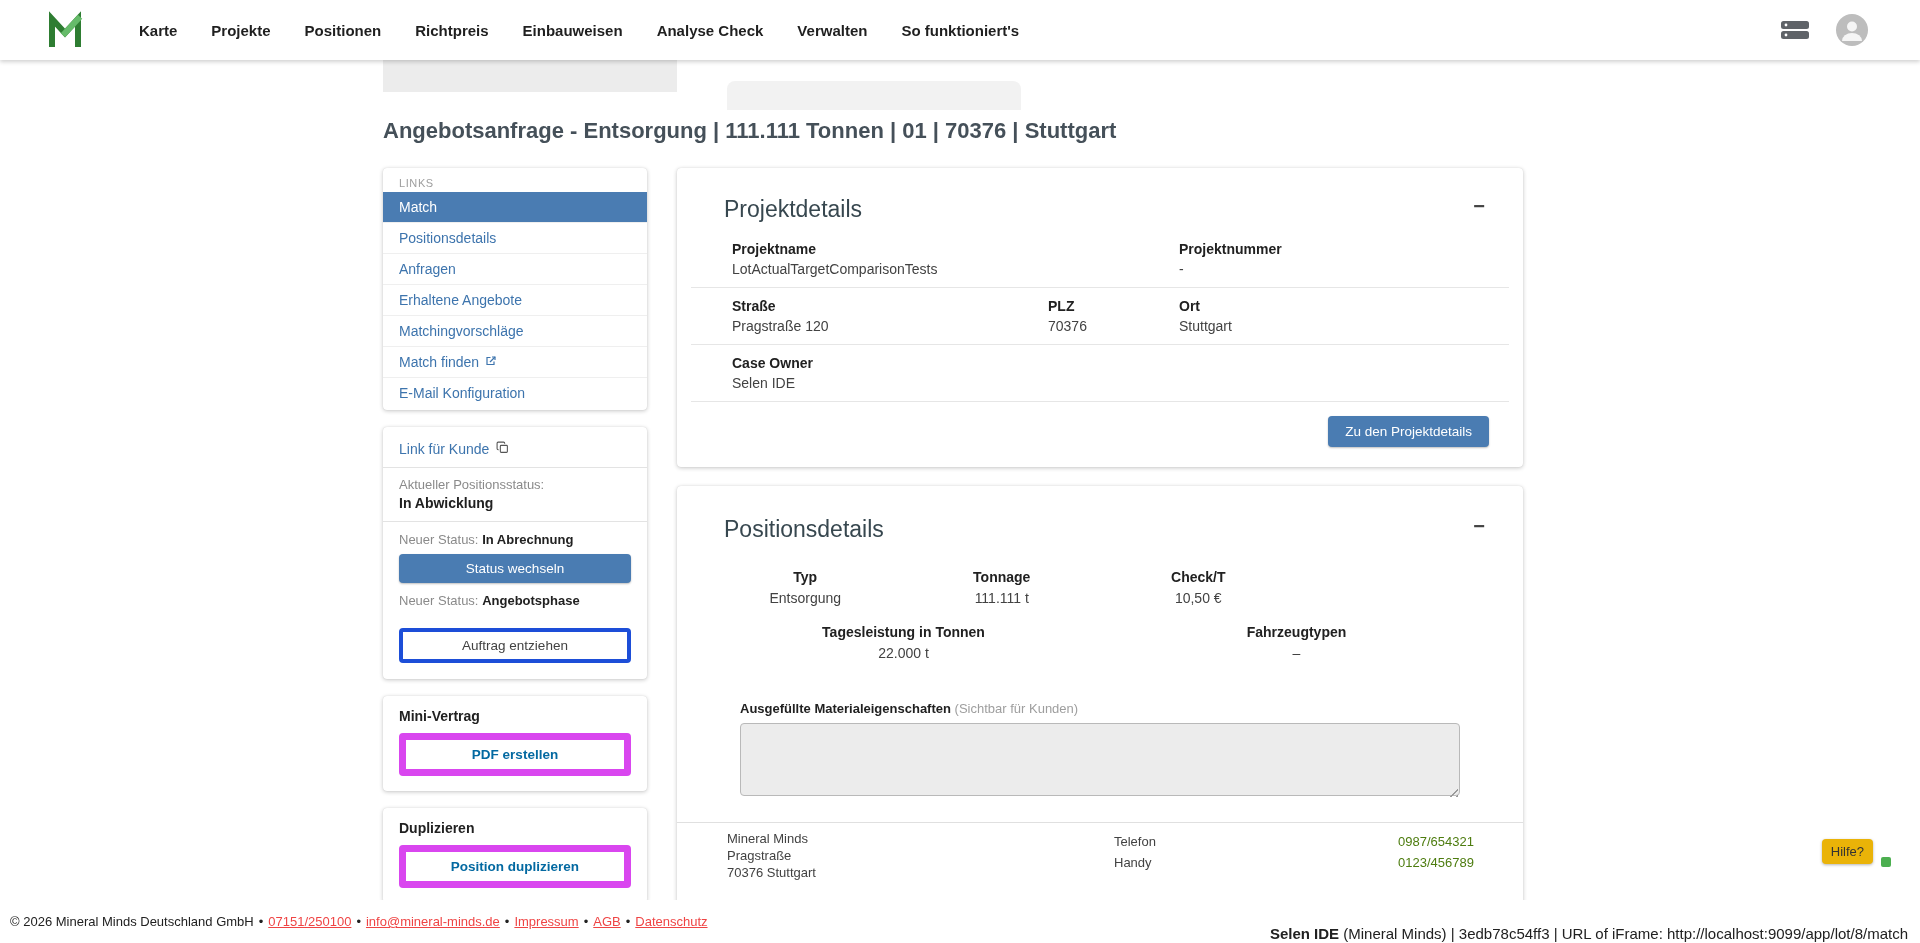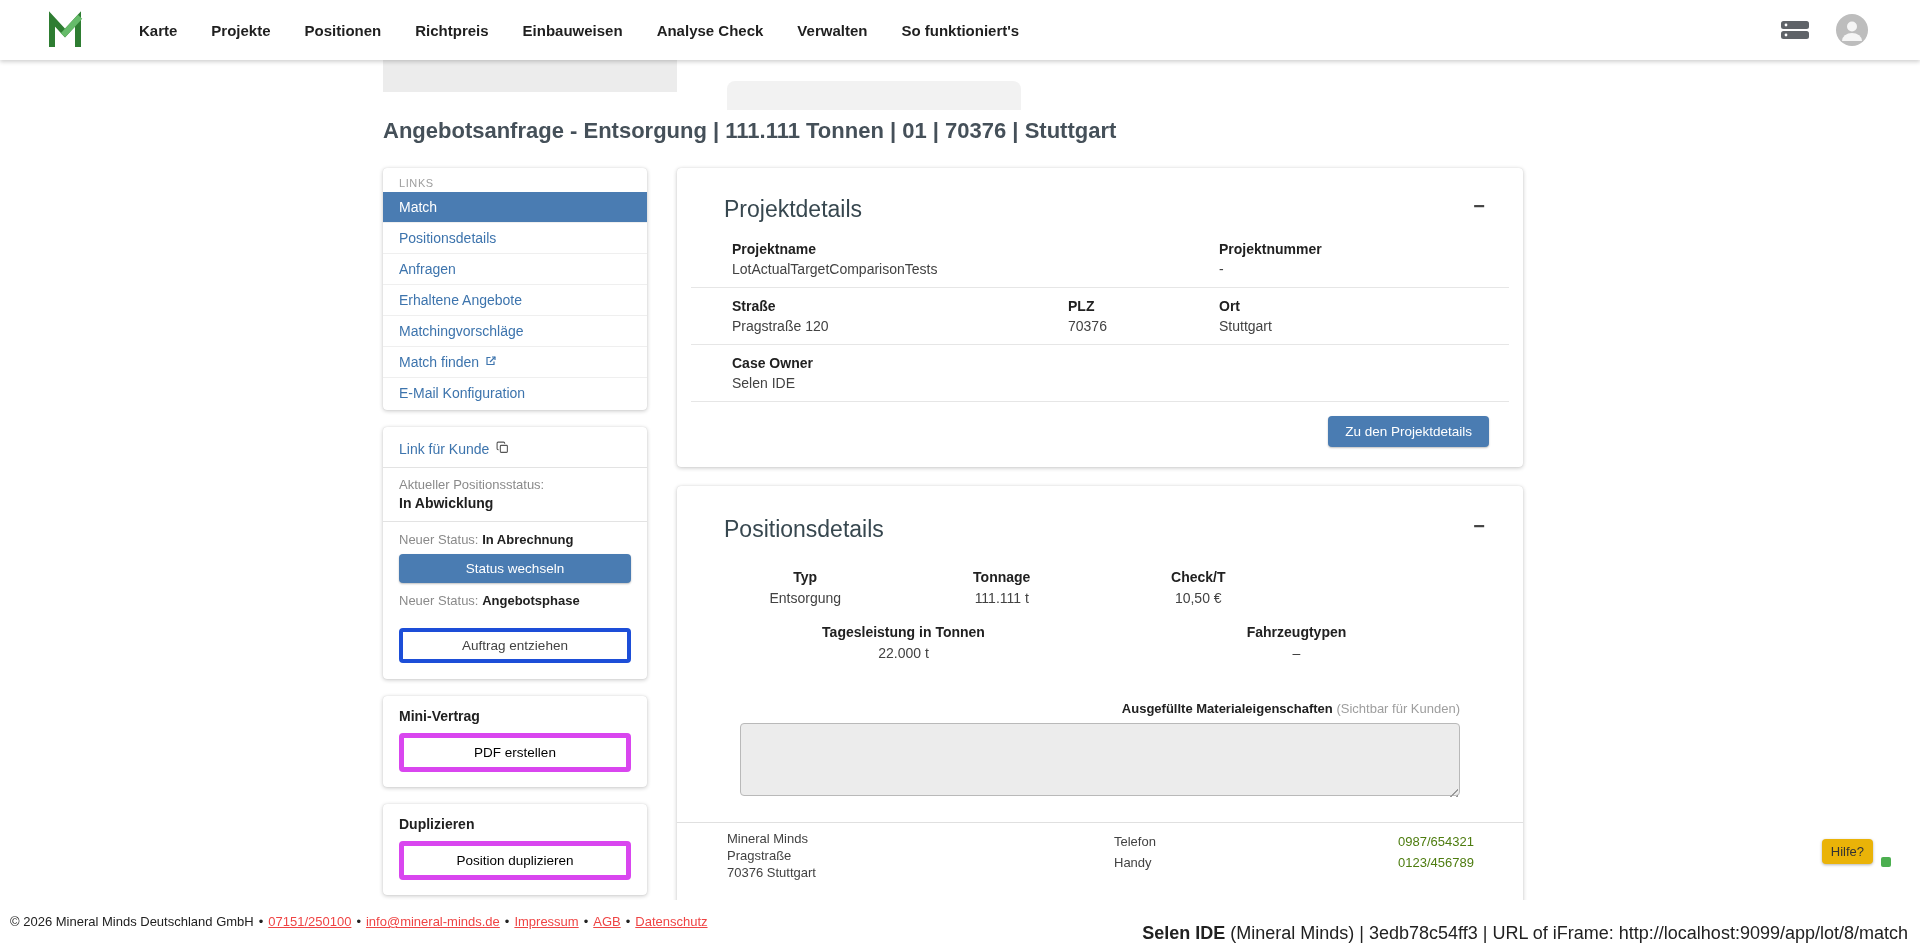--- a/index.html
+++ b/index.html
@@ -61,45 +61,45 @@
     display: block; width: 100%; background: #4a7cb2; color: #fff; border: none;
     padding: 7px 0; box-shadow: 0 1px 2px rgba(0,0,0,0.25);
   }
   .btn-outline-red {
     display: block; width: 100%; background: #fff; color: #424242;
     border: 4px solid #1d4ed8; padding: 6px 0; margin-top: 13px; font-weight: 400;
   }
   .small-card { margin-top: 17px; padding: 12px 16px 15px; }
   .card-subtitle { font-size: 14px; font-weight: 700; color: #212121; }
   .btn-outline-blue {
-    display: block; width: 100%; background: #fff; color: #000000;
-    border: 5px solid #d946ef; padding: 7px 0; margin-top: 9px;
+    display: block; width: 100%; background: #fff; color: #0369a1;
+    border: 7px solid #d946ef; padding: 7px 0; margin-top: 9px; font-weight: bold;
   }
   .overview-btn { margin-top: 17px; background: #fff; box-shadow: 0 1px 3px rgba(0,0,0,0.18); padding: 8px 0; }
   
   .main-col { width: 846px; flex: 0 0 846px; }
   .detail-card { margin-bottom: 19px; padding-bottom: 18px; }
   .card-head { display: flex; align-items: flex-start; justify-content: space-between; padding: 28px 38px 8px 47px; }
   .card-head h2 { font-size: 23px; font-weight: 400; color: #37474f; }
   .collapse-btn { border: none; background: none; font-size: 20px; font-weight: 700; color: #424242; cursor: pointer; line-height: 1; }
-  .frow { display: grid; grid-template-columns: 316px 131px 1fr; padding: 10px 40px 10px 55px; gap: 20px; }
+  .frow { display: grid; grid-template-columns: 316px 131px 1fr; padding: 10px 40px 10px 55px; }
   .flabel { font-size: 14px; font-weight: 700; color: #212121; margin-bottom: 4px; }
   .fvalue { font-size: 14px; color: #424242; }
   .col3 { grid-column: 3; }
   .row-div { border: none; border-top: 1px solid #e6e6e6; margin: 0 14px; }
   .card-actions { text-align: right; padding: 14px 34px 2px 0; }
   .btn-action { display: inline-block; width: auto; padding: 8px 17px; }
   
   .pd-grid { display: grid; grid-template-columns: repeat(4, 1fr); text-align: center; padding: 18px 30px 0; }
   .pd-cell .flabel { margin-bottom: 5px; }
   .pd-row2 { margin-top: 18px; }
   .span-a { grid-column: 1 / 3; }
   .span-b { grid-column: 3 / 5; }
   .material-section { padding: 40px 63px 0; }
-  .material-label-line { font-size: 13px; text-align: right; }
+  .material-label-line { font-size: 13px; }
   .material-label { font-weight: 700; color: #212121; }
   .material-hint { color: #9e9e9e; font-weight: 400; }
   .ta-wrap { position: relative; margin-top: 7px; }
   .material-textarea {
     width: 100%; height: 73px; background: #ececec; border: 1px solid #b9b9b9;
     border-radius: 4px; resize: none; font-family: "Liberation Sans", sans-serif; font-size: 13px; padding: 6px 8px;
   }
   .ta-grip {
     position: absolute; right: 2px; bottom: 3px; width: 10px; height: 10px;
     background: repeating-linear-gradient(315deg, #9a9a9a 0 1.5px, transparent 1.5px 4.5px);
@@ -118,21 +118,21 @@
     box-shadow: 0 1px 3px rgba(0,0,0,0.3); cursor: pointer; z-index: 30;
   }
   .status-dot { position: fixed; right: 29px; bottom: 76px; width: 10px; height: 10px; background: #4caf50; border-radius: 2px; z-index: 30; }
   .footer {
     position: fixed; left: 0; right: 0; bottom: 0; height: 43px; background: #fff;
     display: flex; align-items: center; justify-content: space-between;
     padding: 0 12px 0 10px; font-size: 13px; z-index: 25;
   }
   .footer-left { display: flex; align-items: center; gap: 5px; white-space: nowrap; }
   .footer-left a { color: #ef4444; text-decoration: underline; cursor: pointer; }
-  .footer-right { font-size: 18px; white-space: nowrap; margin-top: 24px; }
+  .footer-right { font-size: 15px; white-space: nowrap; margin-top: 24px; }
   .footer-right b { font-weight: 700; }
   .bullet { color: #212121; }
 </style>
 </head>
 <body>
 
 <header class="topnav">
   <div class="logo">
     <svg width="40" height="40" viewBox="0 0 40 40">
       <path d="M7 34 V9 L20 23 L33 9 V34" fill="none" stroke="#2e7d32" stroke-width="6" stroke-linecap="square"></path>

